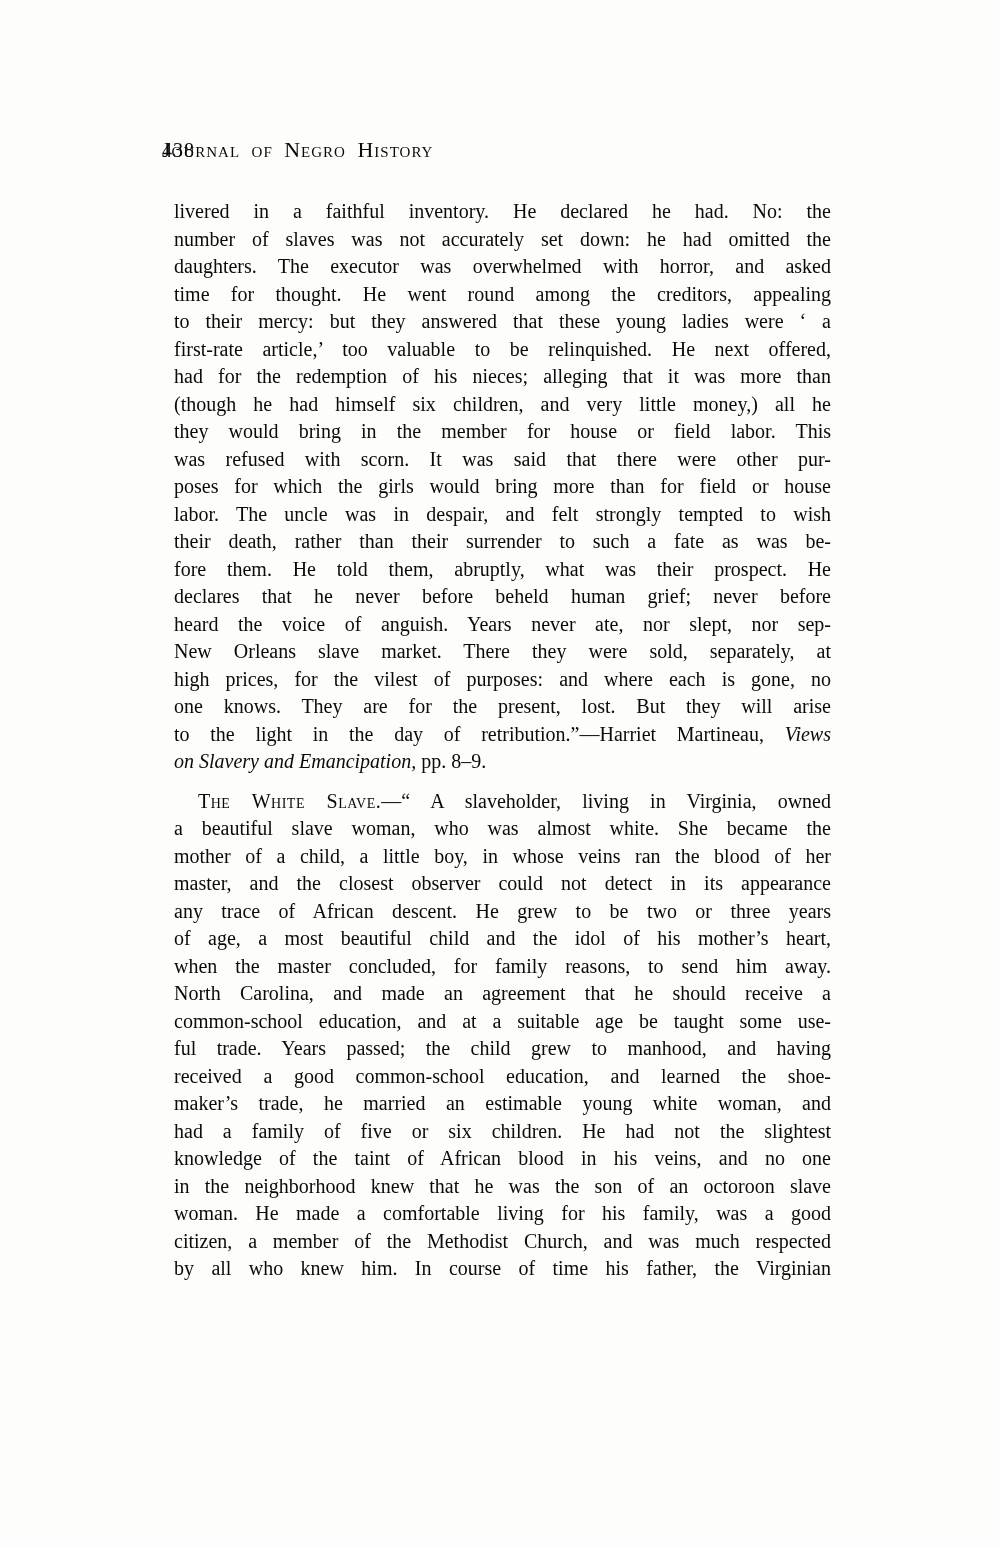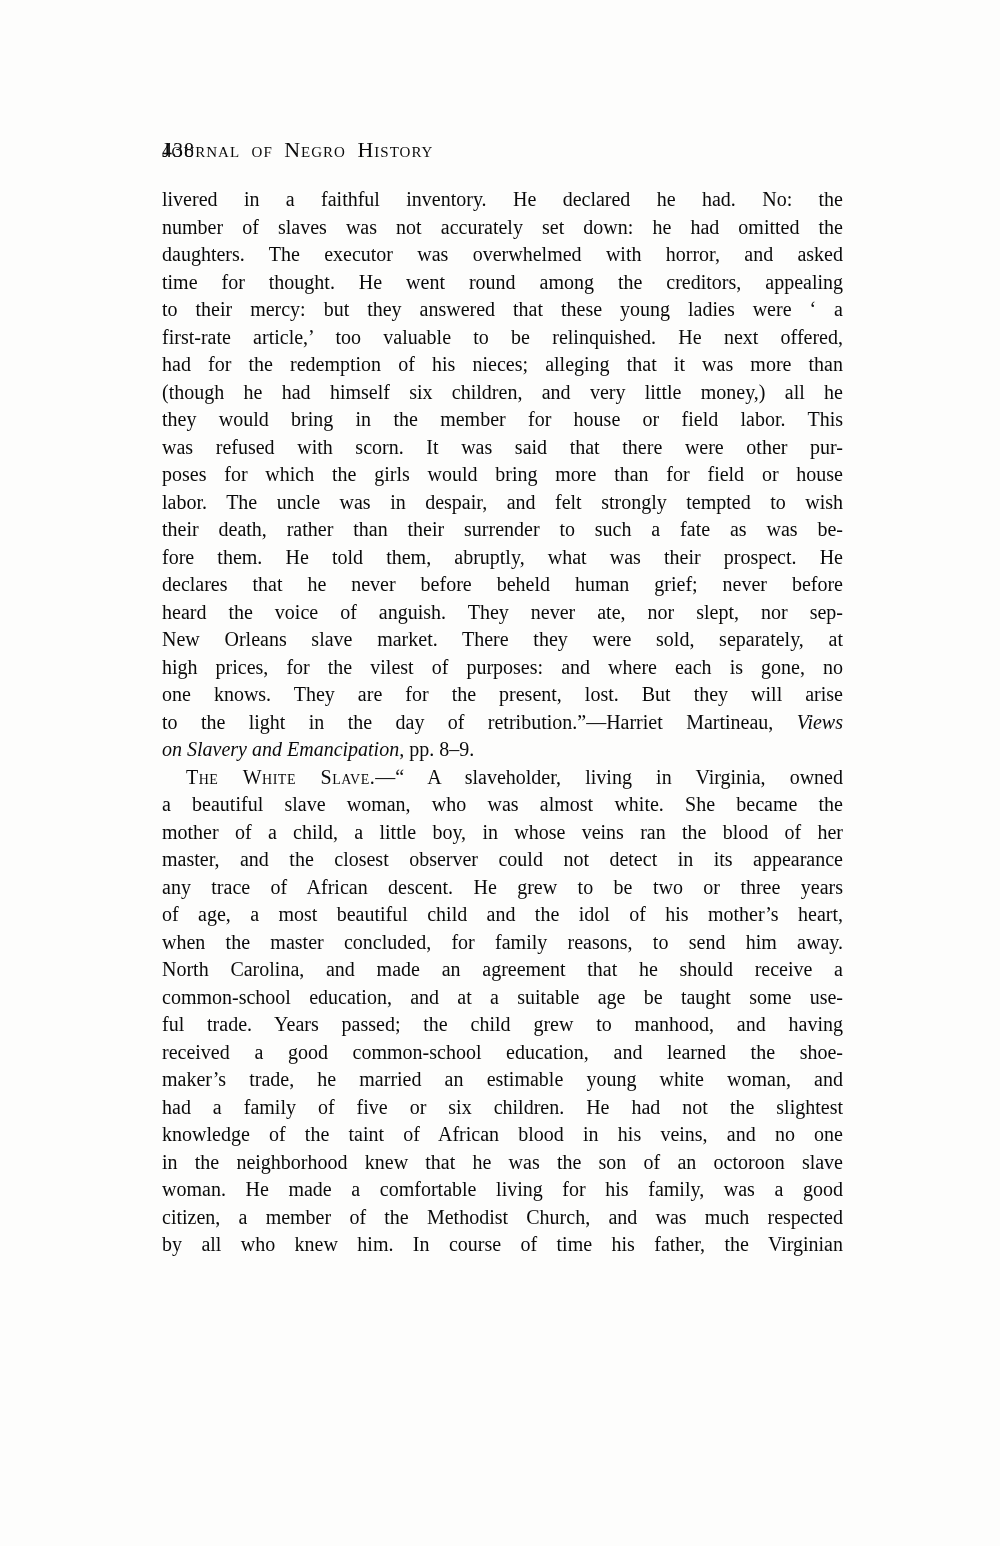--- a/index.html
+++ b/index.html
@@ -46,21 +46,21 @@
   }
   .body-text {
     position: absolute;
     left: 162px;
     top: 186px;
     width: 681px;
     font-size: 20px;
     line-height: 27.5px;
   }
   .paragraph {
-    margin: 0;
+    margin: 12px;
   }
   .line {
     text-align: justify;
     text-align-last: justify;
   }
   .line.last {
     text-align-last: left;
   }
   .line.indent {
     text-indent: 24px;
@@ -91,21 +91,21 @@
         <div class="line"><span>first-rate article,’ too valuable to be relinquished.  He next offered,</span></div>
         <div class="line"><span>had for the redemption of his nieces; alleging that it was more than</span></div>
         <div class="line"><span>(though he had himself six children, and very little money,) all he</span></div>
         <div class="line"><span>they would bring in the member for house or field labor.  This</span></div>
         <div class="line"><span>was refused with scorn.  It was said that there were other pur-</span></div>
         <div class="line"><span>poses for which the girls would bring more than for field or house</span></div>
         <div class="line"><span>labor.  The uncle was in despair, and felt strongly tempted to wish</span></div>
         <div class="line"><span>their death, rather than their surrender to such a fate as was be-</span></div>
         <div class="line"><span>fore them.  He told them, abruptly, what was their prospect.  He</span></div>
         <div class="line"><span>declares that he never before beheld human grief; never before</span></div>
-        <div class="line"><span>heard the voice of anguish.  They never ate, nor slept, nor sep-</span></div>
+        <div class="line"><span>heard the voice of anguish.  Years never ate, nor slept, nor sep-</span></div>
         <div class="line"><span>New Orleans slave market.  There they were sold, separately, at</span></div>
         <div class="line"><span>high prices, for the vilest of purposes: and where each is gone, no</span></div>
         <div class="line"><span>one knows.  They are for the present, lost.  But they will arise</span></div>
         <div class="line"><span>to the light in the day of retribution.”—Harriet Martineau, </span><span class="italic">Views</span></div>
         <div class="line last"><span class="italic">on Slavery and Emancipation,</span><span> pp. 8–9.</span></div>
       </div>
       <div class="paragraph">
         <div class="line indent"><span class="smallcaps">The White Slave.</span><span>—“ A slaveholder, living in Virginia, owned</span></div>
         <div class="line"><span>a beautiful slave woman, who was almost white.  She became the</span></div>
         <div class="line"><span>mother of a child, a little boy, in whose veins ran the blood of her</span></div>

